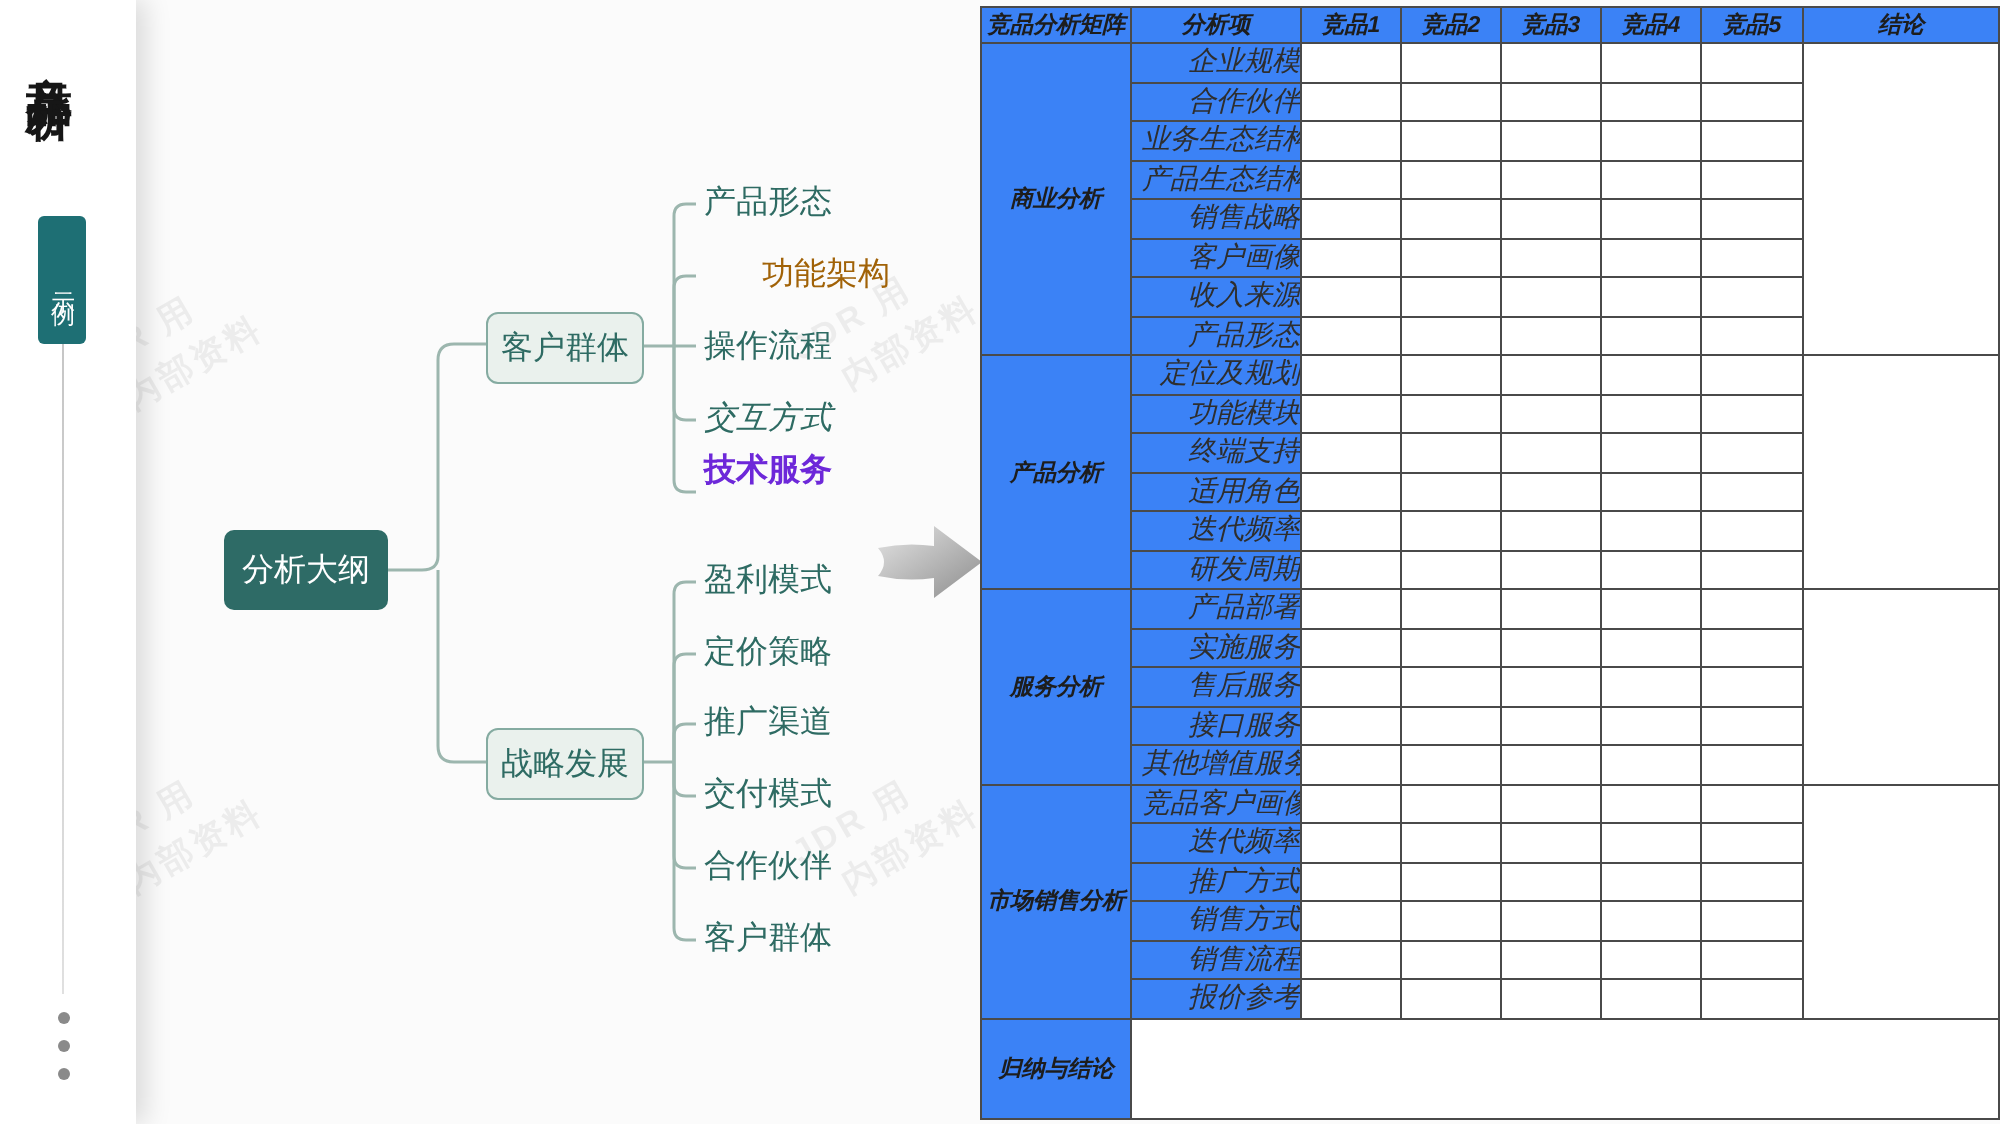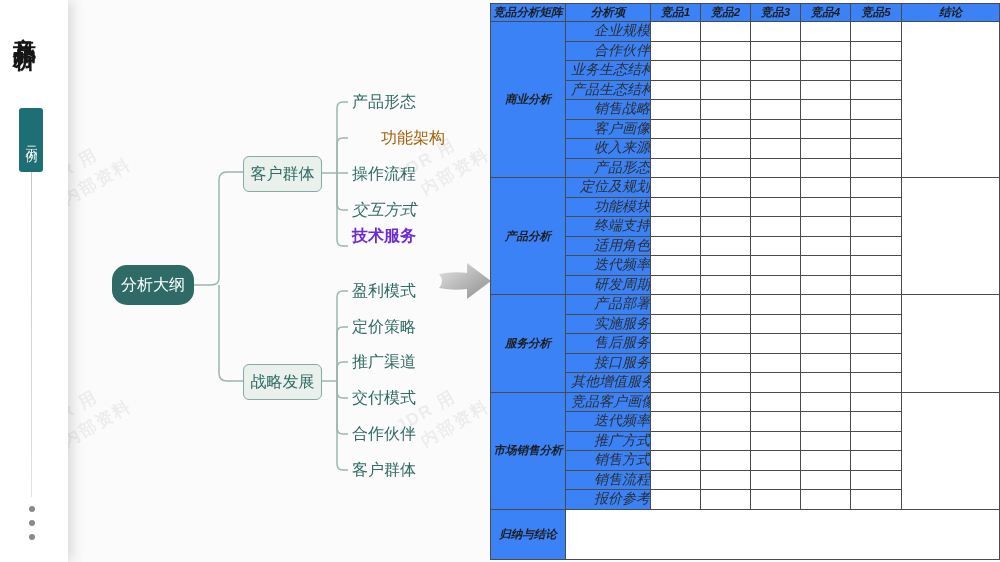--- a/index.html
+++ b/index.html
@@ -20,21 +20,21 @@
 
   
   .wm{position:absolute;transform:rotate(-30deg);color:#000;opacity:0.055;z-index:1;
       font-size:17px;font-weight:700;letter-spacing:2px;white-space:nowrap;line-height:1.45;}
   .wm .l2{padding-left:14px;display:block;}
 
   
   .mm-lines{position:absolute;left:0;top:0;z-index:2;}
   .node{position:absolute;display:flex;align-items:center;justify-content:center;
         font-size:16px;z-index:3;}
-  .node.root{left:112px;top:265px;width:82px;height:40px;border-radius:15px;color:#fff;}
+  .node.root{left:112px;top:265px;width:82px;height:40px;border-radius:5px;color:#fff;}
   .node.branch{width:77px;height:34px;border-radius:6px;}
   .leaf{position:absolute;z-index:3;font-size:16px;font-weight:500;line-height:22px;white-space:nowrap;}
 
   .flow-arrow{position:absolute;left:437px;top:258px;z-index:3;}
 
   
   table.matrix{position:absolute;left:490px;top:3px;width:509px;height:552px;z-index:4;
                border-collapse:collapse;table-layout:fixed;background:#3b82f6;font-style:italic;}
   table.matrix th,table.matrix td{border:1px solid #4a4a4a;overflow:hidden;white-space:nowrap;}
   table.matrix th{font-size:11.5px;font-weight:700;color:#1d1d1d;padding:0;text-align:center;}

